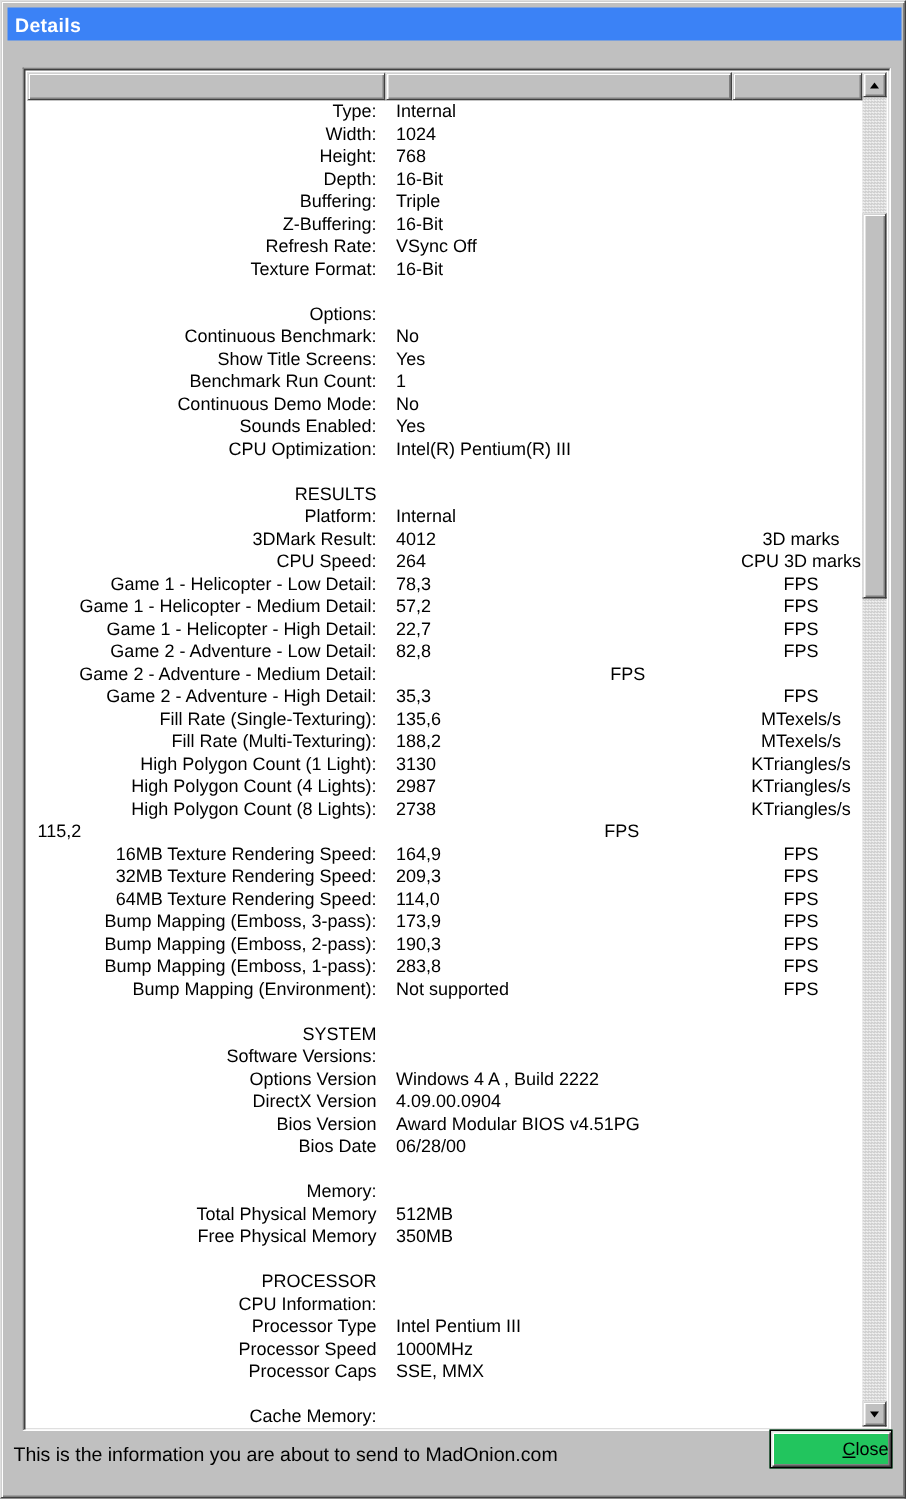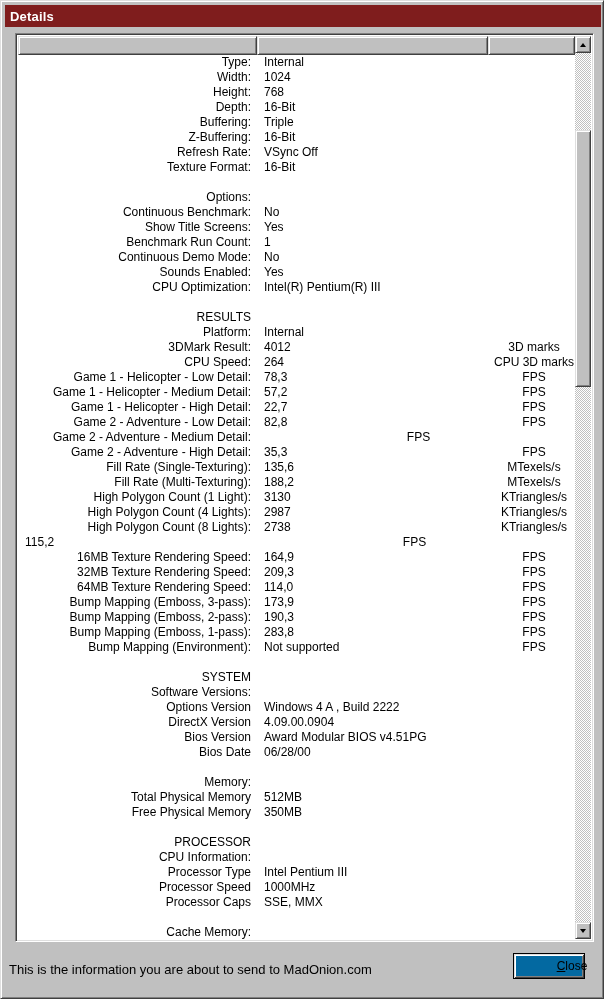--- a/index.html
+++ b/index.html
@@ -13,30 +13,30 @@
   }
   
   .window-frame {
     position:absolute; inset:0;
     border:1px solid;
     border-color:#dfdfdf #404040 #404040 #dfdfdf;
     box-shadow: inset 1px 1px 0 #ffffff, inset -1px -1px 0 #808080;
   }
   .titlebar {
     position:absolute; left:4px; top:4px; width:596px; height:22px;
-    background:#7f1d1d;
+    background:#3b82f6;
     display:flex; align-items:center;
     padding-left:5px;
   }
   .titlebar-text {
     color:#ffffff; font-weight:bold; font-size:13px; letter-spacing:0.2px;
   }
   
   .listview {
-    position:absolute; left:14px; top:32px; width:579px; height:909px;
+    position:absolute; left:14px; top:44px; width:579px; height:909px;
     background:#ffffff;
     border:1px solid;
     border-color:#808080 #ffffff #ffffff #808080;
     box-shadow: inset 1px 1px 0 #404040, inset -1px -1px 0 #dfdfdf;
     padding:2px;
     display:flex;
   }
   .lv-content { width:559px; display:flex; flex-direction:column; }
   .lv-header { height:19px; display:flex; background:#c0c0c0; flex:none; }
   .lv-header-seg {
@@ -86,22 +86,22 @@
   .arrow-down {
     width:0; height:0;
     border-left:3px solid transparent; border-right:3px solid transparent;
     border-top:4px solid #000;
   }
   
   .status-text {
     position:absolute; left:8px; top:961px; font-size:13px; white-space:nowrap;
   }
   .close-button {
-    position:absolute; left:512px; top:952px; width:72px; height:26px;
-    background:#0369a1;
+    position:absolute; left:512px; top:952px; width:82px; height:26px;
+    background:#22c55e;
     border:1px solid #000000;
     box-shadow: inset 1px 1px 0 #dfdfdf, inset -1px -1px 0 #404040,
                 inset 2px 2px 0 #ffffff, inset -2px -2px 0 #808080;
     display:flex; align-items:center; justify-content:center;
     font-size:12px;
     cursor:default;
     padding-left:46px;
   }
   .close-label { display:block; }
   .close-label::first-letter { text-decoration:underline; }

